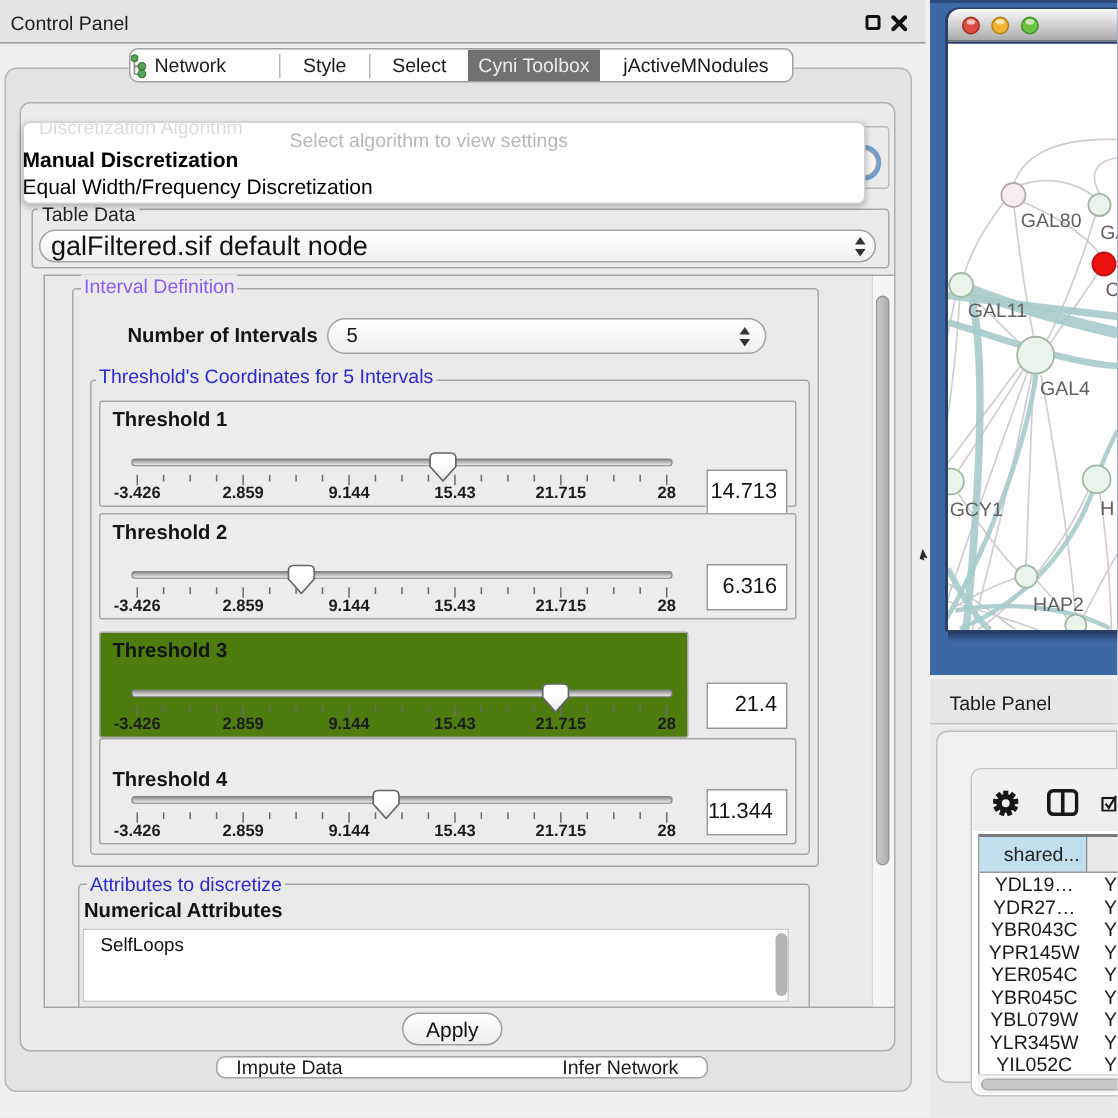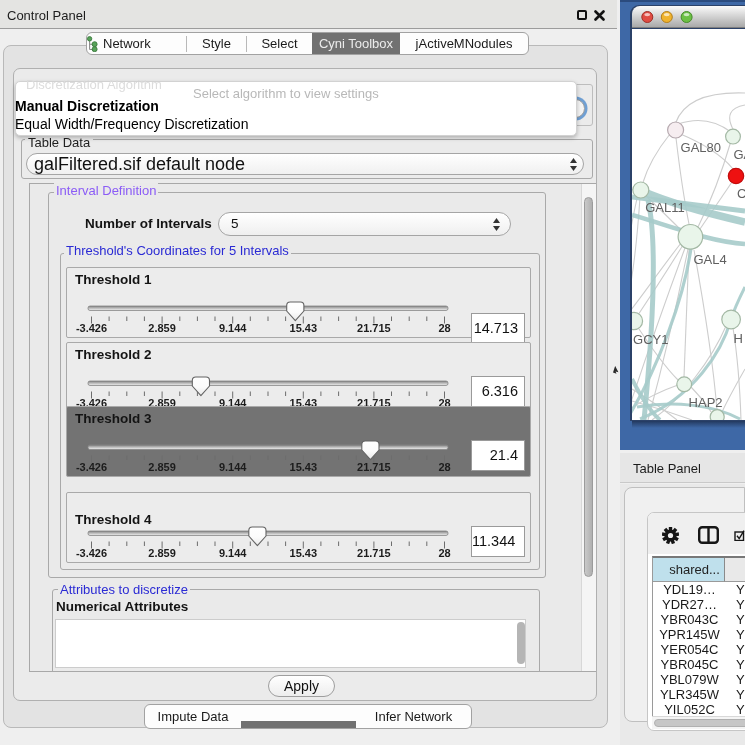--- a/index.html
+++ b/index.html
@@ -165,21 +165,21 @@
           <text x="236.3" y="64" text-anchor="middle">15.43</text>
           <text x="306.9" y="64" text-anchor="middle">21.715</text>
           <text x="377.5" y="64" text-anchor="middle">28</text>
         </g>
         <g transform="translate(133.9,0)">
           <path d="M -8.6 37.5 Q -8.6 34 -5.1 34 L 5.1 34 Q 8.6 34 8.6 37.5 L 8.6 43 L 0 52.7 L -8.6 43 Z" fill="url(#thumbg)" stroke="#636363" stroke-width="1.1" stroke-linejoin="round"></path>
         </g>
       </svg>
 <div style="position:absolute;left:404px;top:33px;width:54px;height:31px;background:#fff;border:1px solid #9a9a9a;font-size:14.5px;color:#111;text-align:right;line-height:29px;padding-right:6px;">6.316</div>
 </div>
-    <div style="position:absolute;left:66px;top:222px;width:465px;height:71px;border:1px solid #a9a9a9;border-radius:2px;background:#737373;">
+    <div style="position:absolute;left:66px;top:237px;width:393px;height:71px;border:1px solid #a9a9a9;border-radius:2px;background:#4d7c0f;">
 <div style="position:absolute;left:8px;top:4px;font-weight:bold;font-size:13.5px;color:#141414;">Threshold 3</div>
 <svg width="467" height="71" style="position:absolute;left:0;top:0;" viewBox="0 0 467 71">
         <rect x="21" y="38" width="360" height="4.5" rx="2" fill="url(#trackg)" stroke="#868686" stroke-width="0.8"></rect>
         <g stroke="#6d6d6d" stroke-width="1">
           <line x1="42.1" y1="48.5" x2="42.1" y2="53"></line>
           <line x1="59.8" y1="48.5" x2="59.8" y2="53"></line>
           <line x1="77.4" y1="48.5" x2="77.4" y2="53"></line>
           <line x1="112.8" y1="48.5" x2="112.8" y2="53"></line>
           <line x1="130.4" y1="48.5" x2="130.4" y2="53"></line>
           <line x1="148.0" y1="48.5" x2="148.0" y2="53"></line>
@@ -254,27 +254,28 @@
       </svg>
 <div style="position:absolute;left:404px;top:33px;width:54px;height:31px;background:#fff;border:1px solid #9a9a9a;font-size:14.5px;color:#111;text-align:right;line-height:29px;padding-right:23px;">11.344</div>
 </div>
 </div>
 
 <div class="abs" style="left:0;top:183px;width:596px;height:489px;overflow:hidden;">
   <div style="position:absolute;left:52px;top:406px;width:488px;height:120px;border:1px solid #a9a9a9;border-radius:3px;"></div>
   <div style="position:absolute;left:58px;top:399px;font-size:13px;color:#2a2ad4;background:#eaeaea;padding:0 2px;">Attributes to discretize</div>
   <div style="position:absolute;left:56px;top:416px;font-size:13.5px;font-weight:bold;color:#141414;">Numerical Attributes</div>
   <div style="position:absolute;left:55px;top:436px;width:471px;height:49px;background:#fff;border:1px solid #cccccc;font-size:12.5px;color:#111;overflow:hidden;padding-top:2px;">
+    <div style="padding-left:11px;height:17px;line-height:17px;">SelfLoops</div>
   </div>
   <div style="position:absolute;left:517px;top:439px;width:8px;height:42px;background:#b5b5b5;border-radius:4px;"></div>
 </div>
 
 <div class="abs" style="left:268px;top:675px;width:67px;height:22px;border:1px solid #9e9e9e;border-radius:11px;background:linear-gradient(#ffffff,#ededed);font-size:14px;color:#111;text-align:center;line-height:20px;">Apply</div>
 
-<div class="abs" style="left:144px;top:704px;width:328px;height:25px;background:#fdfdfd;border:1px solid #a2a2a2;border-radius:6px;overflow:hidden;display:flex;align-items:center;font-size:13px;color:#1a1a1a;">
+<div class="abs" style="left:144px;top:704px;width:328px;height:15px;background:#fdfdfd;border:1px solid #a2a2a2;border-radius:6px;overflow:hidden;display:flex;align-items:center;font-size:13px;color:#1a1a1a;">
 <div style="width:96px;text-align:center;">Impute Data</div>
 <div style="width:115px;height:100%;background:#717171;color:#ececec;display:flex;align-items:center;justify-content:center;margin-top:32px;">Discretize Data</div>
 <div style="flex:1;text-align:center;">Infer Network</div>
 </div>
 
 <svg class="abs" style="left:613px;top:366px;" width="7" height="8" viewBox="0 0 10 11">
     <path d="M1.5 10.5 L1.5 0.5 L8.8 7.8 L4.6 7.9 L6.8 10.5 Z" fill="#2a2a2a" transform="rotate(18 5 5)"></path>
   </svg>
 
 <div class="abs" style="left:620px;top:0;width:125px;height:450px;background:#3e68a6;"></div>

